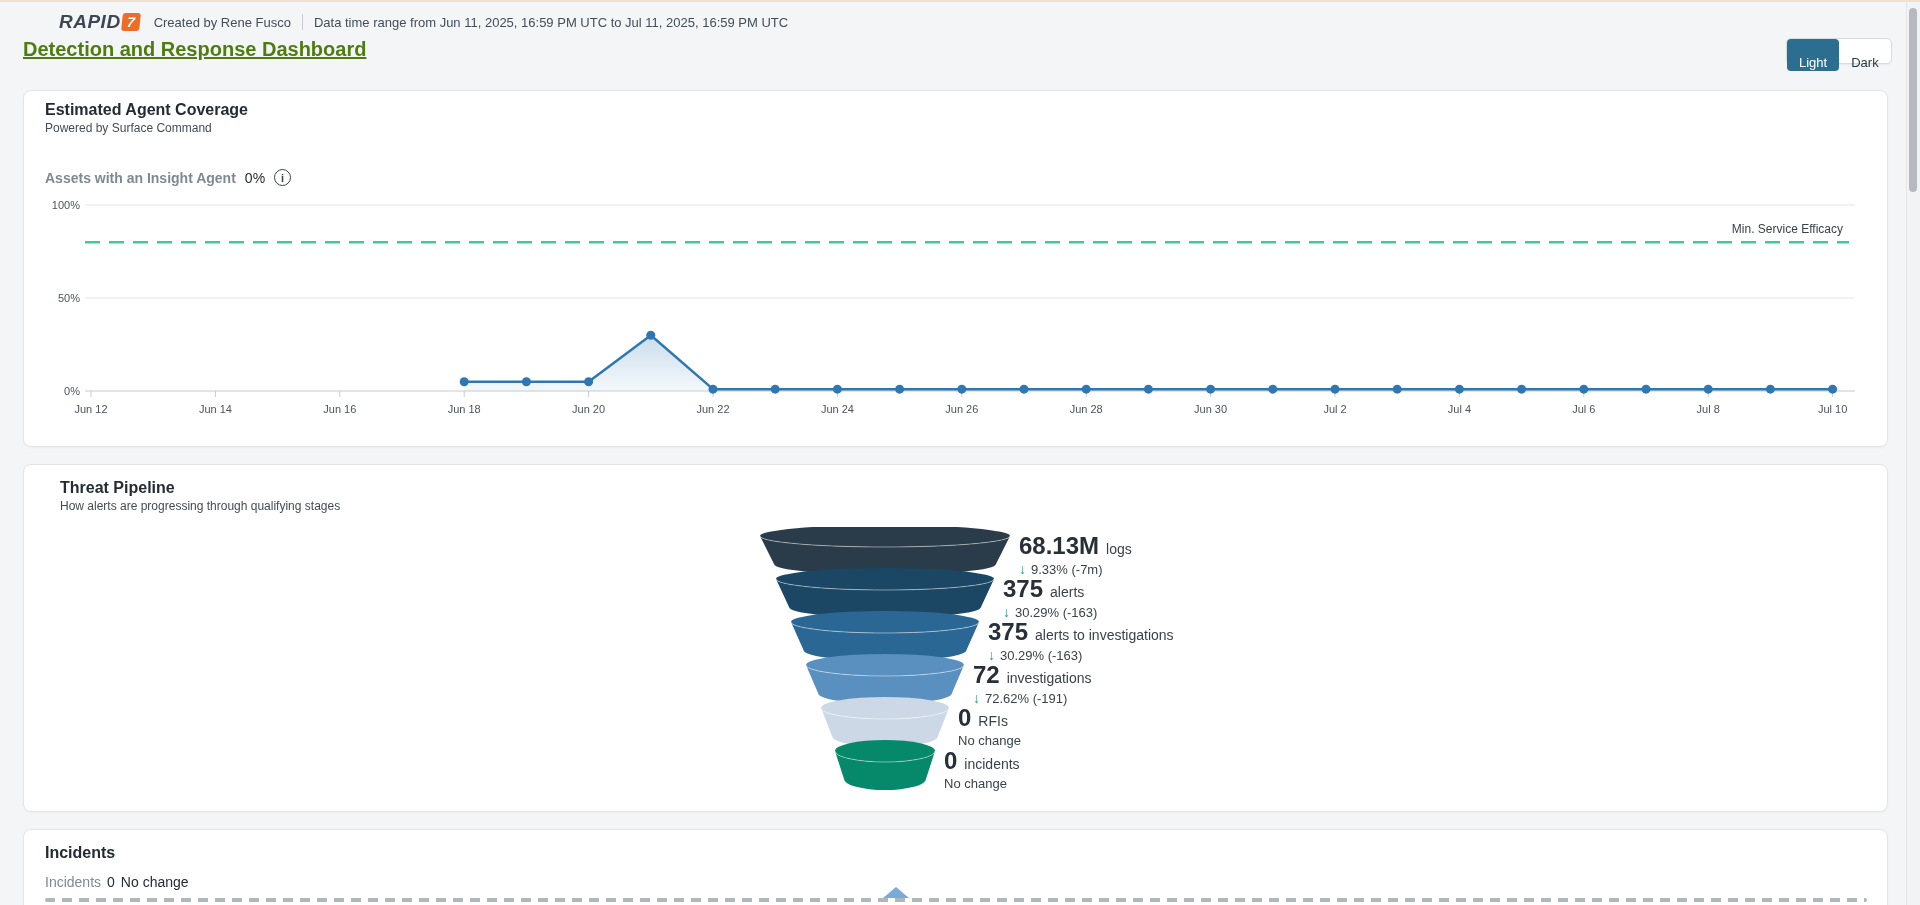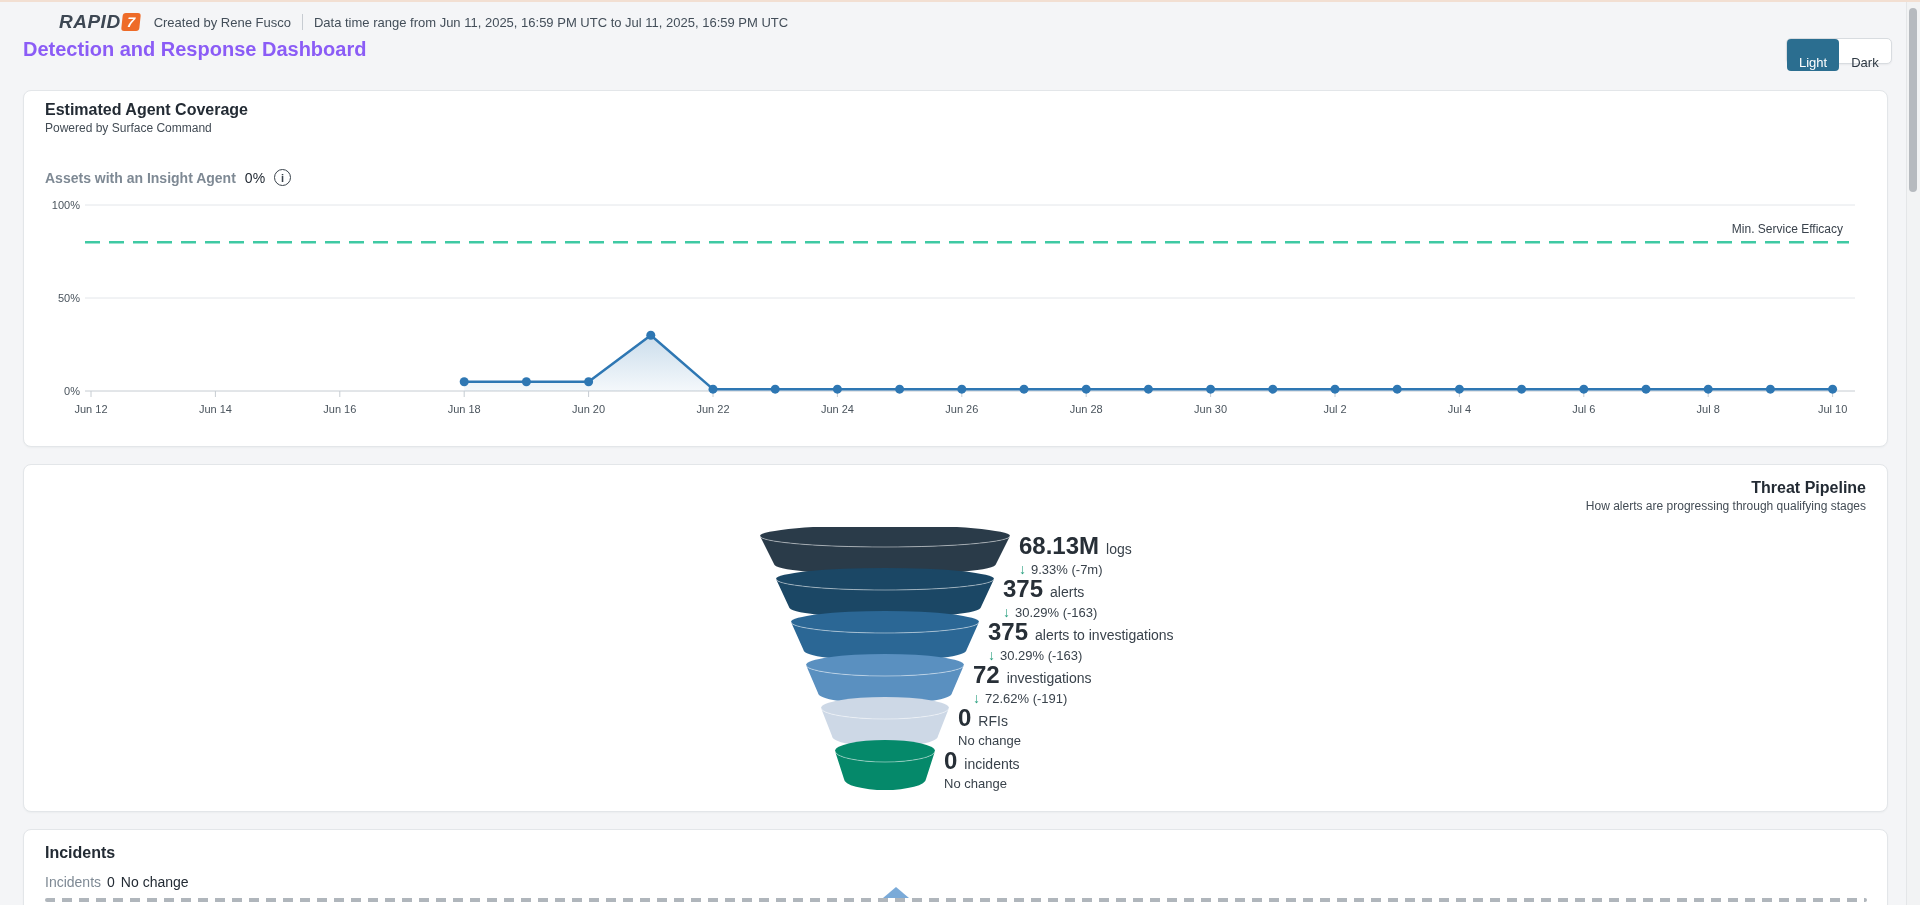--- a/index.html
+++ b/index.html
@@ -9,33 +9,33 @@
 
   
   .topbar { position:absolute; left:23px; top:8px; height:24px; display:flex; align-items:center;margin-left:36px; }
   .logo { display:flex; align-items:center; }
   .logo-word { font-size:19px; font-weight:800; font-style:italic; letter-spacing:.5px; color:#3d4753; }
   .logo-seven { display:inline-flex; align-items:center; justify-content:center; width:18px; height:18px; margin-left:1px;
                 background:#ee6b28; border-radius:3px; color:#fff; font-weight:800; font-style:italic; font-size:14px; transform:skewX(-6deg); }
   .meta { display:flex; align-items:center; margin-left:14px; font-size:13px; color:#434e59; }
   .meta .divider { width:1px; height:16px; background:#c7ccd2; margin:0 11px; }
 
-  .page-title { position:absolute; left:23px; top:36px; font-size:20px; font-weight:700; color:#8b5cf6; }
+  .page-title { position:absolute; left:23px; top:36px; font-size:20px; font-weight:700; color:#4d7c0f;text-decoration:underline; }
 
   
   .toggle { position:absolute; left:1786px; top:36px; height:26px; display:flex; background:#fff; border:1px solid #d8dce0; border-radius:5px; box-shadow:0 1px 2px rgba(30,40,50,.06); }
   .toggle button { border:none; background:transparent; font-family:inherit; font-size:13px; padding:16px 12px; color:#2e3843; cursor:pointer; border-radius:4px; }
   .toggle button.active { background:#2b6e90; color:#fff; }
 
   
   .card { position:absolute; left:23px; width:1865px; background:#fff; border:1px solid #e3e6e9; border-radius:8px; box-shadow:0 1px 2px rgba(30,40,50,.04); }
   .card h2 { font-size:16px; font-weight:700; color:#232b34; }
   .card .sub { font-size:12px; color:#434c55; margin-top:2px; }
   #card-coverage { top:88px; height:357px; padding:10px 21px; }
-  #card-threat   { top:462px; height:348px; padding:14px 21px;text-align:right; }
+  #card-threat   { top:462px; height:348px; padding:14px 36px; }
   #card-incidents{ top:827px; height:160px; padding:14px 21px; }
 
   .legend-row { position:absolute; left:21px; top:78px; display:flex; align-items:center; font-size:14px; }
   .legend-label { color:#7e8994;font-weight:bold; }
   .legend-value { color:#232b34; margin-left:9px; }
   .info-icon { width:17px; height:17px; border:1.6px solid #39424b; border-radius:50%; margin-left:9px;
                display:inline-flex; align-items:center; justify-content:center; font-size:11px; font-weight:700; color:#39424b; cursor:pointer; }
 
   #coverage-chart { position:absolute; left:21px; top:104px; }
 

